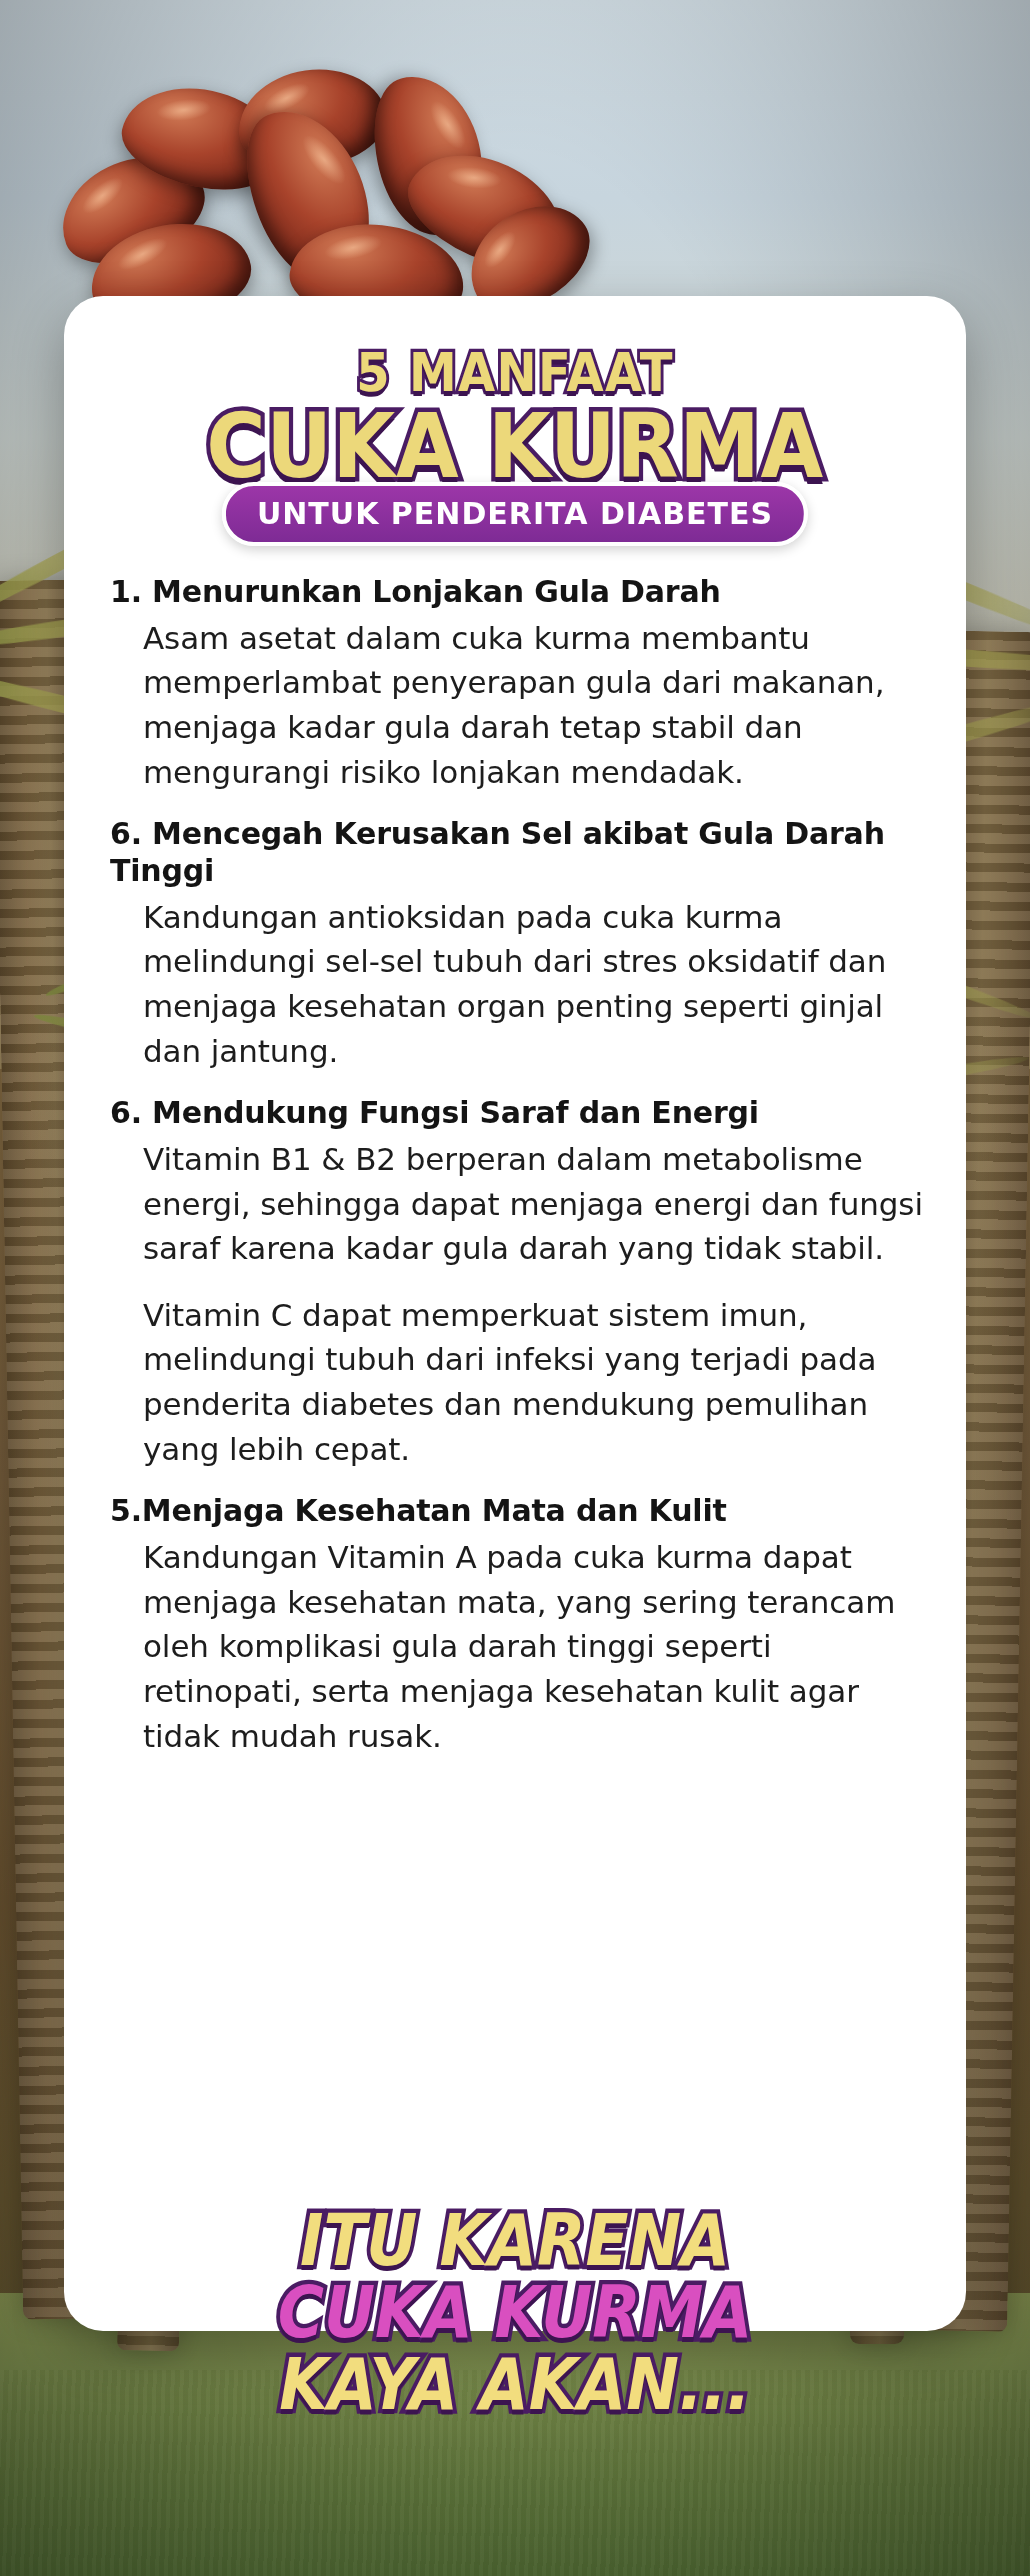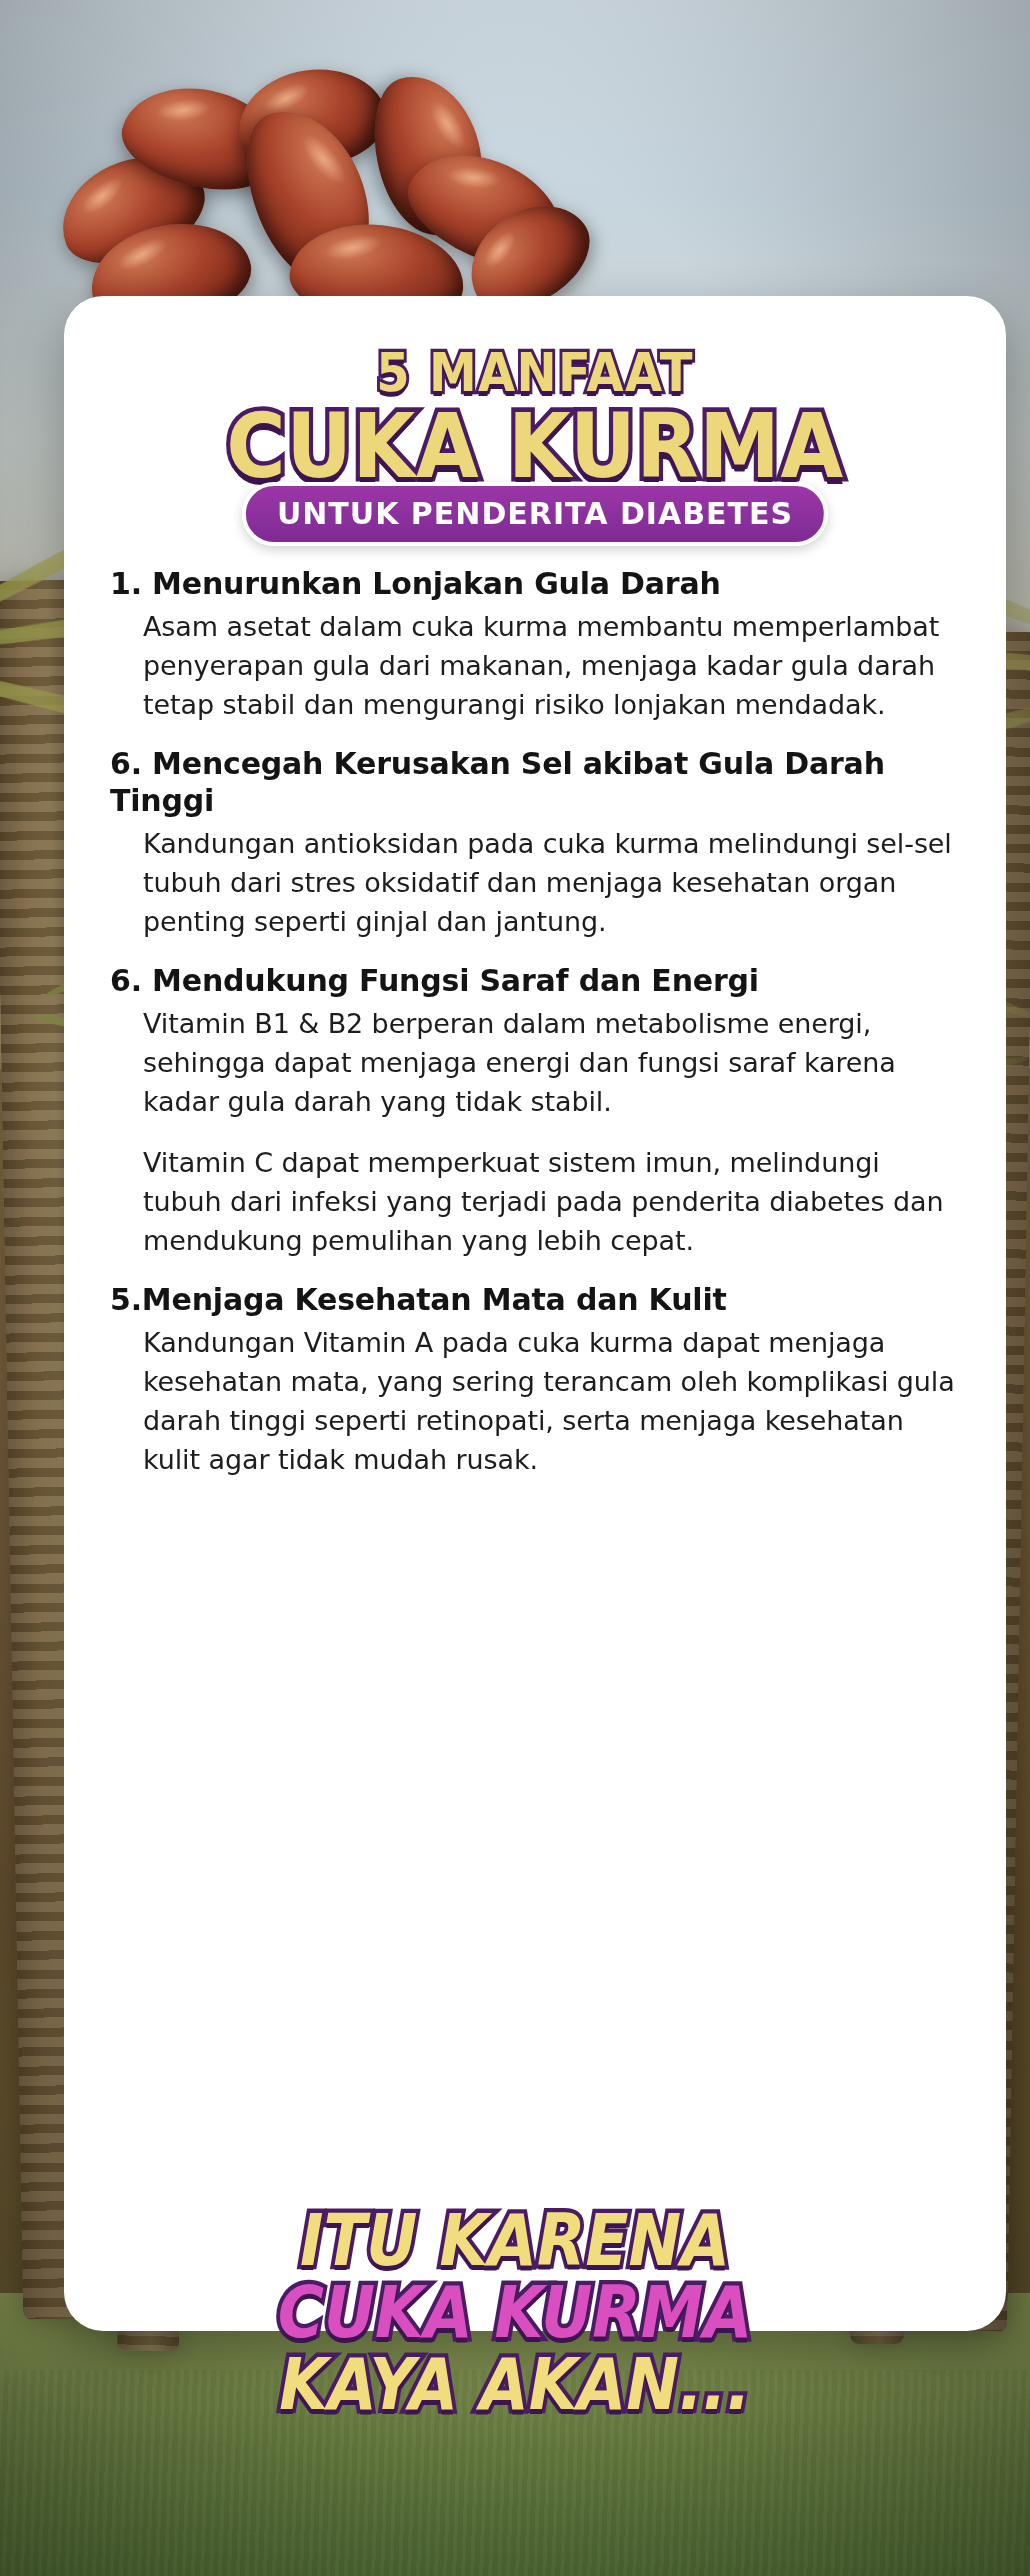--- a/index.html
+++ b/index.html
@@ -112,21 +112,20 @@
   .card {
     position: absolute;
     left: 64px;
     top: 296px;
     width: 902px;
     height: 2035px;
     background: #ffffff;
     border-radius: 39px;
     box-shadow: 0 19.3px 52px rgba(0,0,0,0.30);
     overflow: visible;
-    padding-left: 40px;
   }
 
   .headline-wrap {
     position: absolute;
     left: 0; right: 0; top: 52px;
     text-align: center;
   }
   .headline-1 {
     font-family: "DejaVu Sans", sans-serif;
     font-weight: 900;
@@ -174,34 +173,34 @@
     letter-spacing: 1px;
   }
 
   .content {
     position: absolute;
     left: 46px;
     right: 41px;
     top: 270px;
   }
 
-  .item { margin-bottom: 22px; }
+  .item { margin-bottom: 22px; margin-top: 8px; }
   .item-title {
     font-family: "DejaVu Sans", sans-serif;
     font-weight: 800;
     font-size: 30px;
     line-height: 1.22;
     color: #141414;
     margin: 0 0 5.2px 0;
     letter-spacing: -0.2px;
   }
   .item-body {
     font-family: "DejaVu Sans", sans-serif;
     font-weight: 400;
-    font-size: 27px;
+    font-size: 31px;
     line-height: 1.44;
     color: #1d1d1d;
     margin: 0 0 0 33px;
     letter-spacing: -0.1px;
   }
 
   
   .bottom {
     position: absolute;
     left: 0; right: 0;

